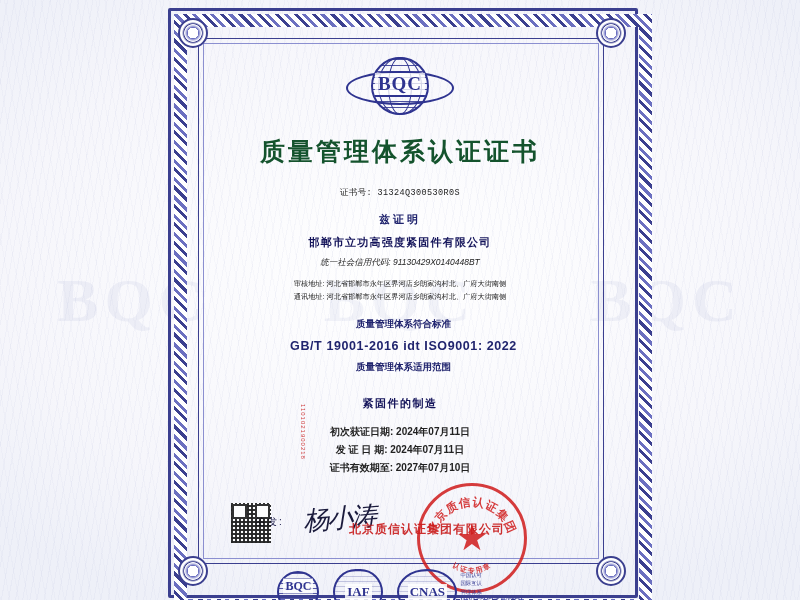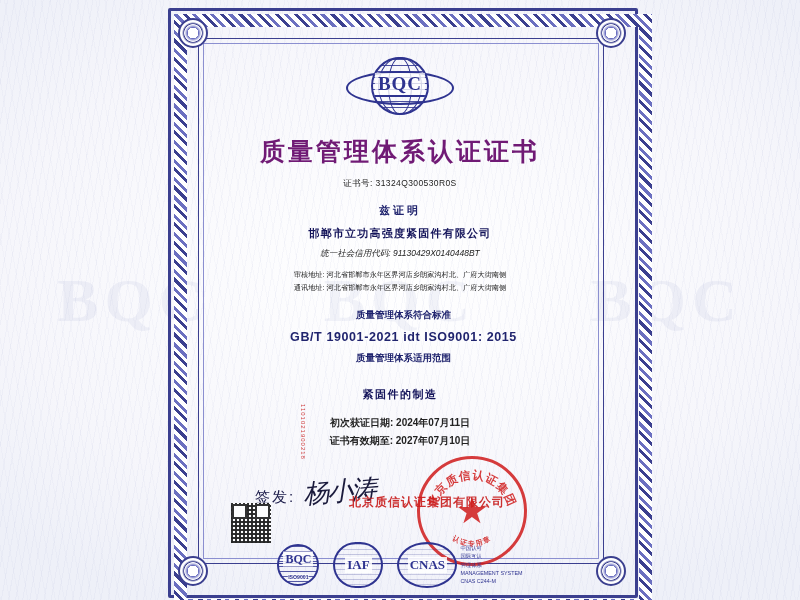--- a/index.html
+++ b/index.html
@@ -150,27 +150,28 @@
     border-bottom: 2px solid #2f3490;
     line-height: 1.15;
   }
 
   .cert-title {
     margin-top: 16px;
     font-family: Liberation Serif, serif;
     font-size: 25px;
     font-weight: bold;
     letter-spacing: 3px;
-    color: #701a75;
+    color: #14532d;
   }
   .cert-no {
-    margin-top: 10px;
+    margin-top: 19px;
     font-size: 8.5px;
     color: #222;
     letter-spacing: 0.4px;
+    font-family: Liberation Mono, monospace;
   }
   .hereby {
     margin-top: 13px;
     font-size: 11px;
     font-weight: bold;
     letter-spacing: 3px;
     color: #20246e;
   }
   .company {
     margin-top: 8px;
@@ -220,21 +221,21 @@
 
   
   .sign-row {
     position: relative;
     margin-top: 16px;
     height: 70px;
   }
   .sign-label {
     position: absolute;
     left: 52px; top: 22px;
-    font-size: 15px;
+    font-size: 10px;
     letter-spacing: 2px;
     color: #1c1c4a;
   }
   .signature {
     position: absolute;
     left: 100px; top: 8px;
     font-family: "Liberation Serif", serif;
     font-size: 26px;
     color: #1a1a3c;
     transform: rotate(-5deg);
@@ -434,28 +435,29 @@
     <div class="company">邯郸市立功高强度紧固件有限公司</div>
     <div class="credit-code">统一社会信用代码: 91130429X0140448BT</div>
 
     <div class="addr-block">
       <div>审核地址: 河北省邯郸市永年区界河店乡朗家沟村北、广府大街南侧</div>
       <div>通讯地址: 河北省邯郸市永年区界河店乡朗家沟村北、广府大街南侧</div>
     </div>
 
     <div class="std-block">
       <div>质量管理体系符合标准</div>
-      <div class="std-main">GB/T 19001-2021 idt ISO9001: 2015</div>
+      <div class="std-main">GB/T 19001-2016 idt ISO9001: 2022</div>
       <div>质量管理体系适用范围</div>
     </div>
 
     <div class="scope">紧固件的制造</div>
 
     <div class="dates">
       <div>初次获证日期: 2024年07月11日</div>
+      <div>发  证  日  期: 2024年07月11日</div>
       <div>证书有效期至: 2027年07月10日</div>
     </div>
 
     <div class="sign-row">
       <div class="sign-label">签发:</div>
       <div class="signature">杨小涛</div>
 
       <div class="seal-company-text">北京质信认证集团有限公司</div>
 
       <div class="seal">

